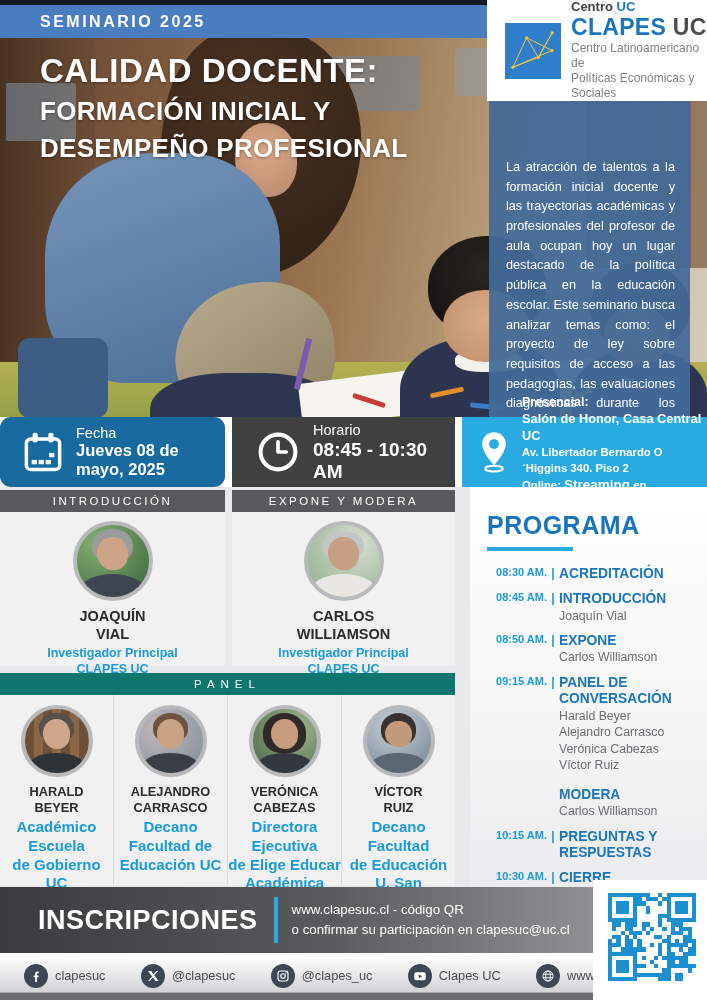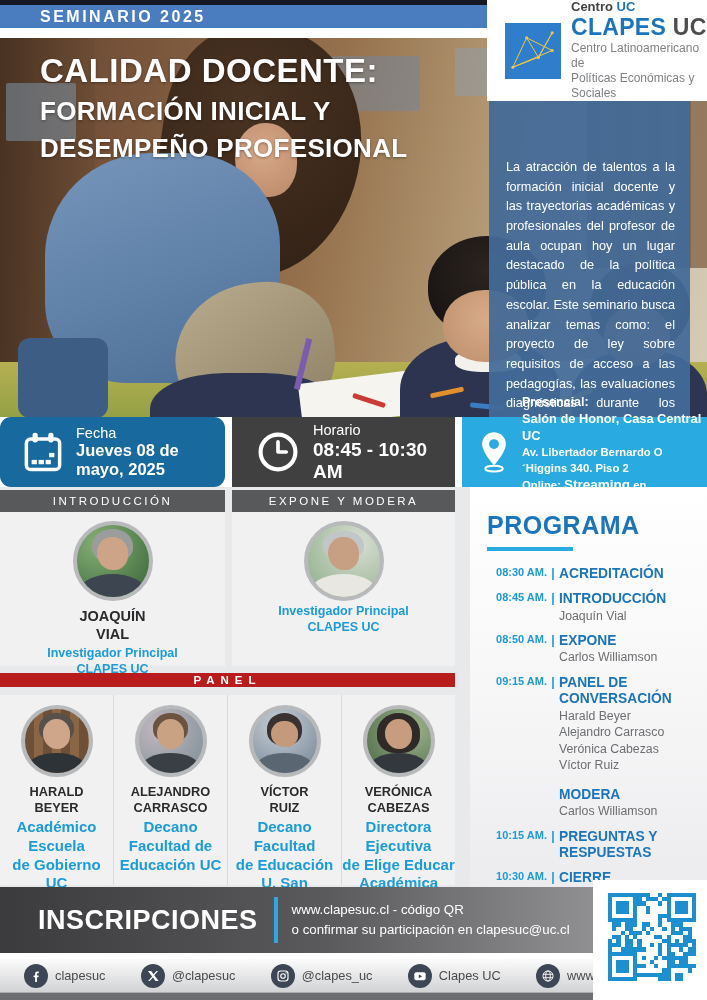--- a/index.html
+++ b/index.html
@@ -1,21 +1,21 @@
 <!DOCTYPE html>
 <html><head>
 <meta charset="utf-8">
 <style>
   html,body{margin:0;padding:0;background:#fff;}
   .poster{position:relative;width:707px;height:1000px;overflow:hidden;background:#fff;
     font-family:"Liberation Sans",sans-serif;color:#2a2a2c;}
 
   
   .topbar{position:absolute;top:0;left:0;width:487px;height:5px;background:#141824;}
-  .kicker-bar{position:absolute;top:5px;left:0;width:487px;height:23px;background:#4a7cc0;
+  .kicker-bar{position:absolute;top:5px;left:0;width:487px;height:33px;background:#4a7cc0;
     display:flex;align-items:center;}
   .kicker-bar span{margin-left:40px;color:#fff;font-size:16px;font-weight:bold;letter-spacing:2.5px;}
 
   
   .photo{position:absolute;top:38px;left:0;width:707px;height:379px;overflow:hidden;
     background:linear-gradient(100deg,#63432e 0%,#7c583d 22%,#96714e 45%,#b09671 65%,#c9bda4 85%,#d6cdb8 100%);}
   .photo *{position:absolute;}
   .ph-shelf-left{left:0;top:0;width:95px;height:100%;background:linear-gradient(90deg,#3f2c1e,#6b4c34);opacity:.75;}
   .ph-poster1{left:6px;top:45px;width:70px;height:58px;background:#7e93a8;opacity:.55;border-radius:2px;}
   .ph-poster2{left:330px;top:18px;width:90px;height:55px;background:#6f86a0;opacity:.5;border-radius:2px;}
@@ -111,22 +111,22 @@
   .a-carr{background:radial-gradient(circle at 30% 30%,#c3b8be,#8d98a0 75%,#76828c);}
   .a-carr .hair{background:#6b5340;} .a-carr .face{background:#c9a183;} .a-carr .torso{background:#3a3f46;}
   .a-cab{background:radial-gradient(circle at 70% 30%,#9db38d,#5f7a57 75%,#4c6446);}
   .a-cab .hair{background:#2f2a28;left:16%;width:68%;height:62%;} .a-cab .face{background:#c89c7e;} .a-cab .torso{background:#33383f;}
   .a-ruiz{background:radial-gradient(circle at 40% 25%,#c6cfd7,#8795a3 75%,#707f8e);}
   .a-ruiz .hair{background:#3a3230;height:50%;} .a-ruiz .face{background:#c49a7c;top:18%;height:42%;} .a-ruiz .torso{background:#5a6672;}
 
   .sp-name{margin-top:7px;text-align:center;font-size:14.5px;font-weight:bold;color:#2a2a2c;line-height:1.22;}
   .sp-role{margin-top:3px;text-align:center;font-size:12.5px;color:#1b9cd8;font-weight:bold;line-height:1.25;}
 
-  .panel-bar{position:absolute;left:0;top:673px;width:455px;height:14px;background:#b91c1c;
-    display:flex;align-items:center;justify-content:center;font-weight:bold;}
+  .panel-bar{position:absolute;left:0;top:673px;width:455px;height:22px;background:#0f766e;
+    display:flex;align-items:center;justify-content:center;}
   .panel-bar span{color:#fff;font-size:11.5px;letter-spacing:6px;}
   .panel-cards{position:absolute;left:0;top:695px;width:455px;height:190px;background:#f1f1f2;display:flex;}
   .pcard{flex:1 1 0;display:flex;flex-direction:column;align-items:center;padding-top:10px;}
   .pcard:not(:last-child){border-right:1px solid #d9dadb;}
   .pcard .avatar{width:64px;height:64px;}
   .pcard .sp-name{font-size:12.8px;}
   .pcard .sp-role{font-size:15px;}
 
   
   .program{position:absolute;left:470px;top:487px;width:237px;height:400px;box-sizing:border-box;
@@ -307,20 +307,24 @@
   <div class="card card-expone">
     <div class="card-h">
         <span>EXPONE Y MODERA</span>
       </div>
     <div class="card-body">
       <div class="avatar a-will">
           <div class="hair"></div>
           <div class="face"></div>
           <div class="torso"></div>
         </div>
+      <div class="sp-name">
+          <div>CARLOS</div>
+          <div>WILLIAMSON</div>
+        </div>
       <div class="sp-role">
           <div>Investigador Principal</div>
           <div>CLAPES UC</div>
         </div>
     </div>
   </div>
 
   <div class="panel-bar">
       <span>PANEL</span>
     </div>
@@ -353,51 +357,51 @@
           <div>CARRASCO</div>
         </div>
       <div class="sp-role">
           <div>Decano Facultad de</div>
           <div>Educación UC</div>
           <div></div>
           <div></div>
         </div>
     </div>
     <div class="pcard">
+      <div class="avatar a-cab">
+          <div class="hair"></div>
+          <div class="face"></div>
+          <div class="torso"></div>
+        </div>
+      <div class="sp-name">
+          <div>VERÓNICA</div>
+          <div>CABEZAS</div>
+        </div>
+      <div class="sp-role">
+          <div>Directora Ejecutiva</div>
+          <div>de Elige Educar</div>
+          <div>Académica Facultad</div>
+          <div>de Educación UC</div>
+        </div>
+    </div>
+    <div class="pcard">
       <div class="avatar a-ruiz">
           <div class="hair"></div>
           <div class="face"></div>
           <div class="torso"></div>
         </div>
       <div class="sp-name">
           <div>VÍCTOR</div>
           <div>RUIZ</div>
         </div>
       <div class="sp-role">
           <div>Decano Facultad</div>
           <div>de Educación</div>
           <div>U. San Sebastián</div>
           <div></div>
-        </div>
-    </div>
-    <div class="pcard">
-      <div class="avatar a-cab">
-          <div class="hair"></div>
-          <div class="face"></div>
-          <div class="torso"></div>
-        </div>
-      <div class="sp-name">
-          <div>VERÓNICA</div>
-          <div>CABEZAS</div>
-        </div>
-      <div class="sp-role">
-          <div>Directora Ejecutiva</div>
-          <div>de Elige Educar</div>
-          <div>Académica Facultad</div>
-          <div>de Educación UC</div>
         </div>
     </div>
   </div>
 
   <div class="program">
     <div class="prog-title">PROGRAMA</div>
     <div class="prog-underline"></div>
     <div class="prog-list">
 
       <div class="prow">

